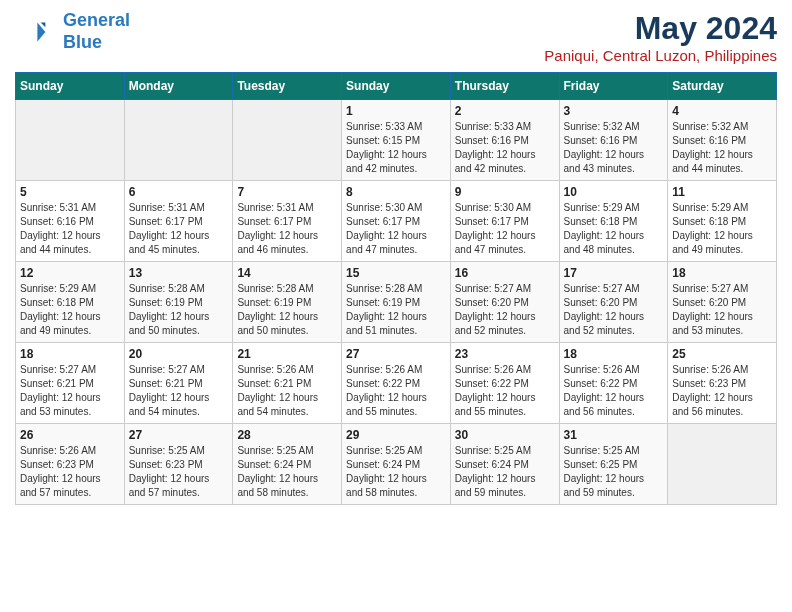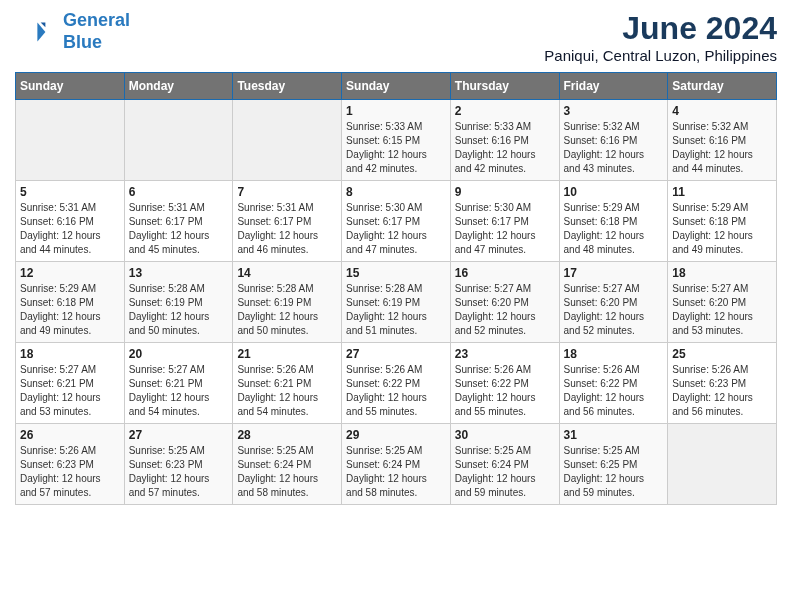--- a/index.html
+++ b/index.html
@@ -37,29 +37,29 @@
     .title-area {
       text-align: right;
     }
     .main-title {
       font-size: 32px;
       font-weight: bold;
       color: #1a3a5c;
     }
     .subtitle {
       font-size: 15px;
-      color: #0f172a;
+      color: #b91c1c;
     }
     table {
       width: 100%;
       border-collapse: collapse;
       font-size: 11px;
     }
     thead tr th {
-      background-color: #737373;
+      background-color: #0f766e;
       color: #fff;
       padding: 6px 4px;
       text-align: left;
       font-size: 12px;
       font-weight: bold;
       border: 1px solid #1a6aaf;
     }
     tbody tr td {
       border: 1px solid #ccc;
       vertical-align: top;
@@ -93,21 +93,21 @@
     <svg class="logo-icon" viewBox="0 0 40 40">
       <polygon points="28,8 38,20 28,32" fill="#2a7abf"></polygon>
       <polygon points="32,8 38,14 38,8" fill="#1a5a9f"></polygon>
     </svg>
     <div class="logo-text">
       <div><span>General</span></div>
       <div style="color:#2a7abf;">Blue</div>
     </div>
   </div>
   <div class="title-area">
-    <div class="main-title">June 2024</div>
+    <div class="main-title">May 2024</div>
     <div class="subtitle">Paniqui, Central Luzon, Philippines</div>
   </div>
 </div>
 
 <table>
   <thead>
     <tr>
     <th>Sunday</th>
         <th>Monday</th>
         <th>Tuesday</th>

